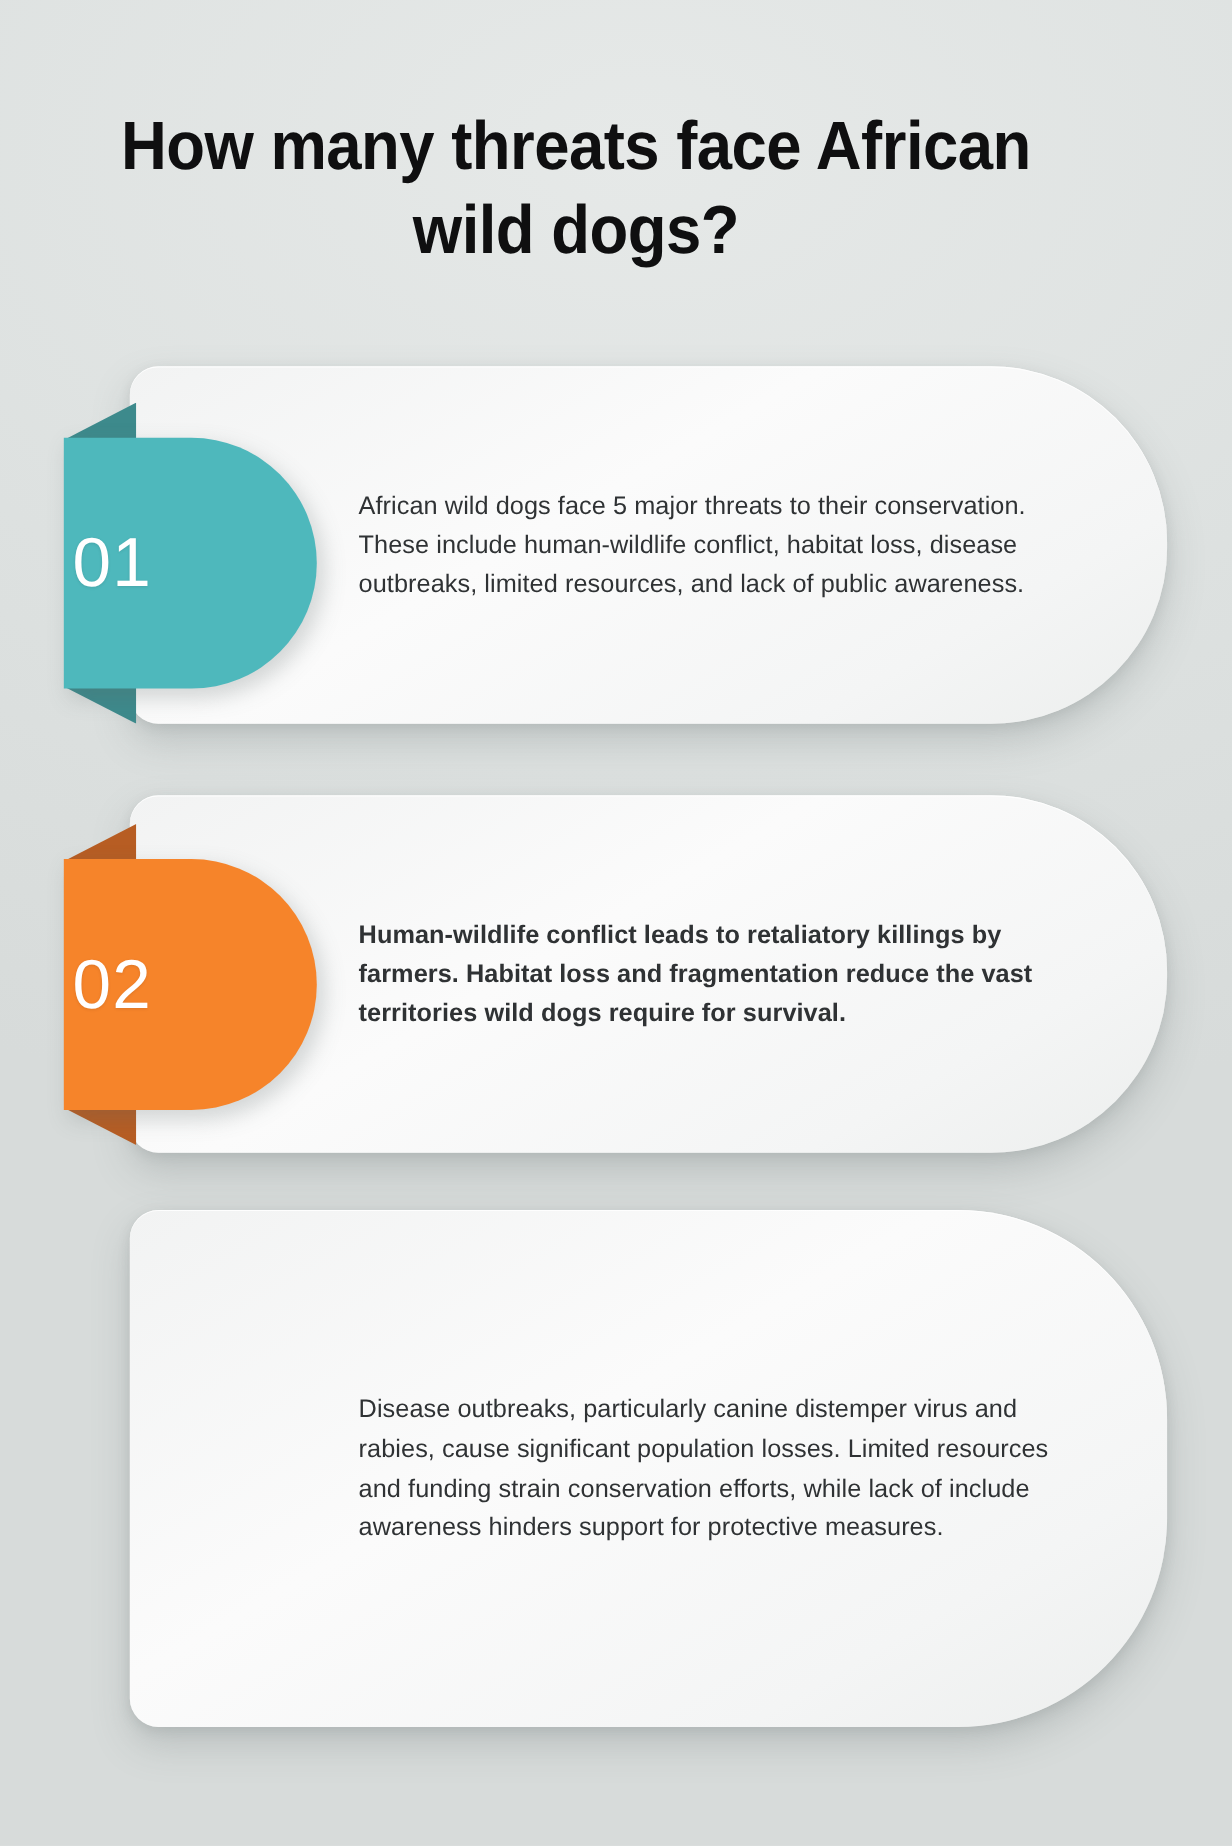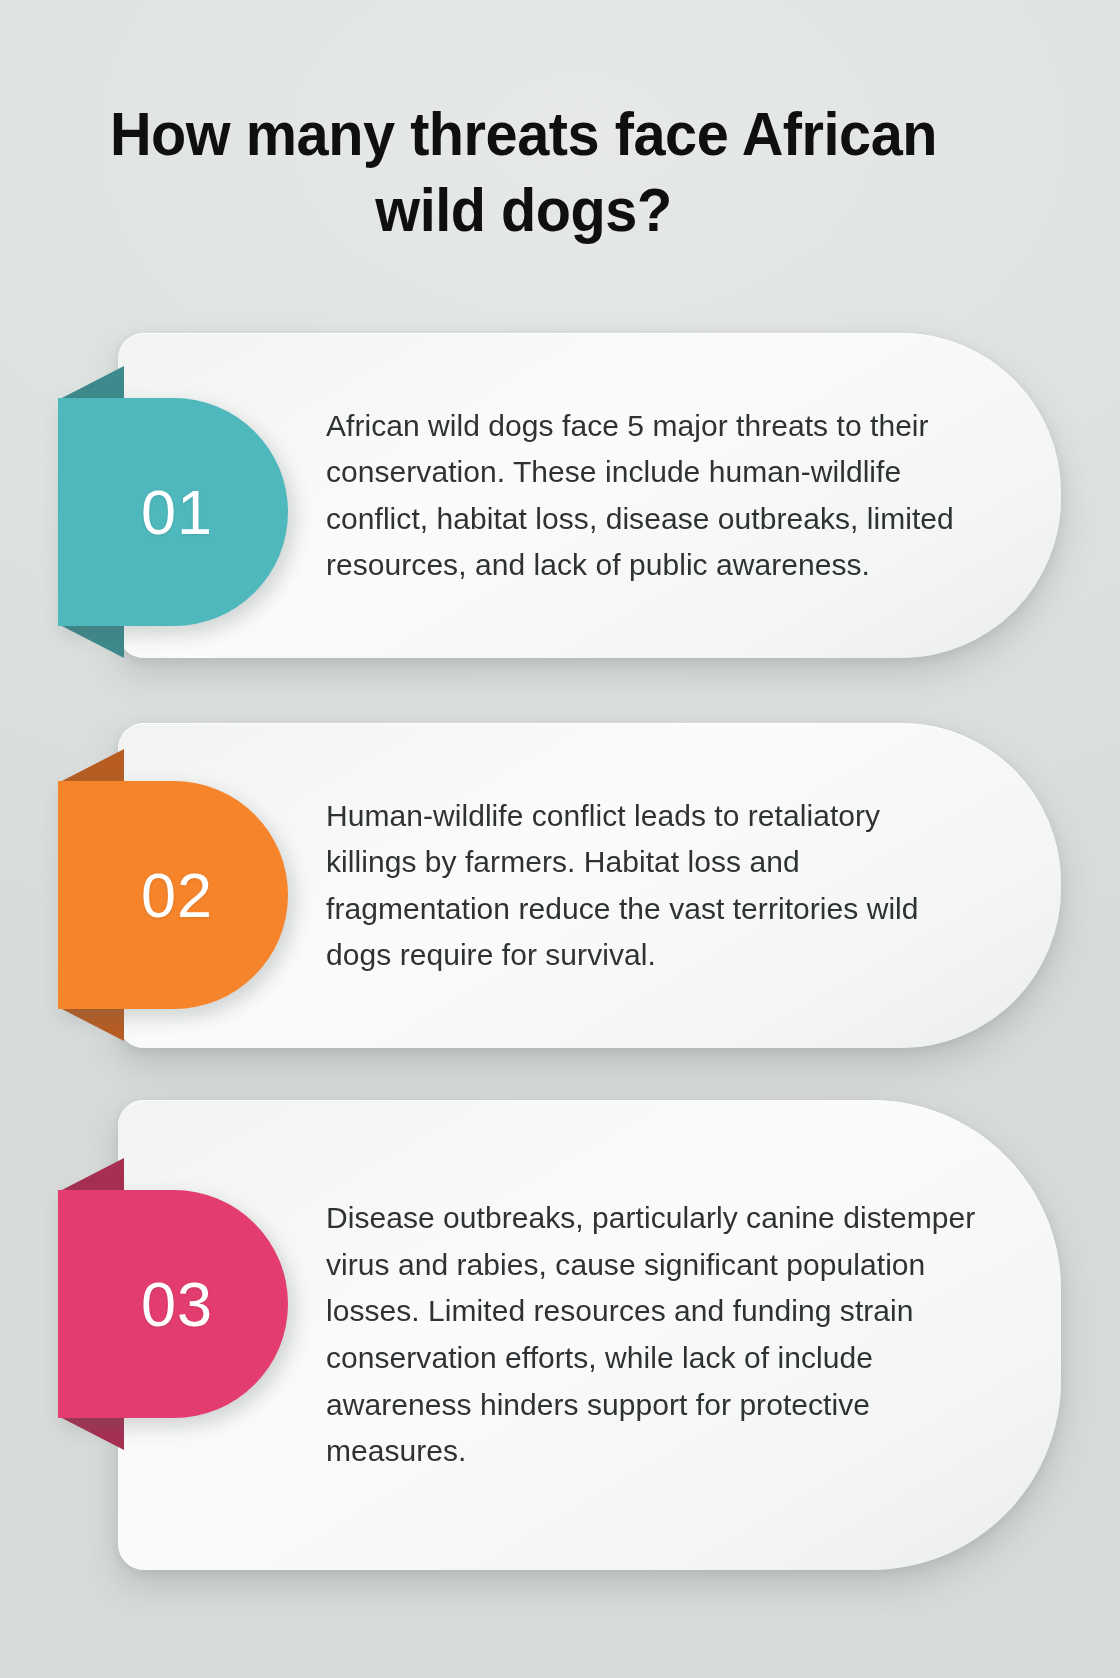--- a/index.html
+++ b/index.html
@@ -52,30 +52,30 @@
     left: 118px;
     width: 943px;
     background: linear-gradient(150deg, #f2f3f3 0%, #fbfbfb 42%, #f4f5f5 78%, #eceeed 100%);
     border-radius: 26px 160px 160px 26px;
     box-shadow:
       0 16px 34px rgba(120,130,128,0.30),
       0 3px 10px rgba(120,130,128,0.18),
       inset 0 1px 0 rgba(255,255,255,0.85);
   }
   .card-1 { top: 333px;  height: 325px; }
-  .card-2 { top: 723px;  height: 325px; }
+  .card-2 { top: 723px;  height: 325px; font-weight: bold; }
   .card-3 { top: 1100px; height: 470px; border-radius: 26px 190px 190px 26px; }
 
   .card-text {
     position: absolute;
     left: 208px;
     right: 96px;
     top: 50%;
     transform: translateY(-50%);
-    font-size: 30px;
+    font-size: 23px;
     line-height: 1.555;
     color: #2f3234;
     letter-spacing: 0.05px;
   }
   .card-3 .card-text { left: 208px; right: 84px; }
 
   
   .badge-group {
     position: absolute;
     left: 58px;
@@ -104,21 +104,20 @@
 
   .badge-shape {
     position: absolute;
     left: 0;
     top: 0;
     width: 230px;
     height: 228px;
     border-radius: 0 118px 118px 0;
     display: flex;
     align-items: center;
-    justify-content: center;
     box-shadow: 6px 8px 20px rgba(90,100,100,0.26);
   }
   .badge-num {
     font-size: 63px;
     font-weight: 300;
     color: #ffffff;
     letter-spacing: 1px;
     line-height: 1;
     padding-left: 8px;
     text-shadow: 0 1px 3px rgba(0,0,0,0.10);
@@ -151,21 +150,14 @@
     <div class="fold fold-top" style="background: rgb(183, 93, 35);"></div>
     <div class="fold fold-bottom" style="background: rgb(183, 93, 35);"></div>
     <div class="badge-shape" style="background: rgb(246, 132, 42);">
       <span class="badge-num">02</span>
     </div>
   </div>
 
   <div class="card card-3">
     <div class="card-text">Disease outbreaks, particularly canine distemper virus and rabies, cause significant population losses. Limited resources and funding strain conservation efforts, while lack of include awareness hinders support for protective measures.</div>
   </div>
-  <div class="badge-group badge-3">
-    <div class="fold fold-top" style="background: rgb(166, 47, 82);"></div>
-    <div class="fold fold-bottom" style="background: rgb(166, 47, 82);"></div>
-    <div class="badge-shape" style="background: rgb(226, 61, 110);">
-      <span class="badge-num">03</span>
-    </div>
-  </div>
 
 </div>
 
 </body></html>

